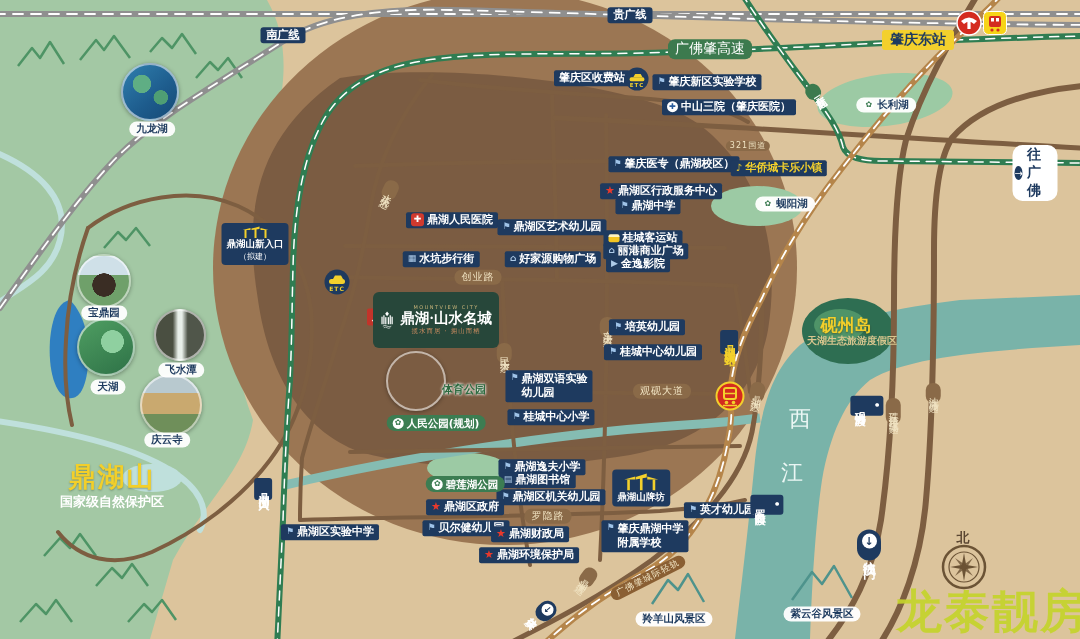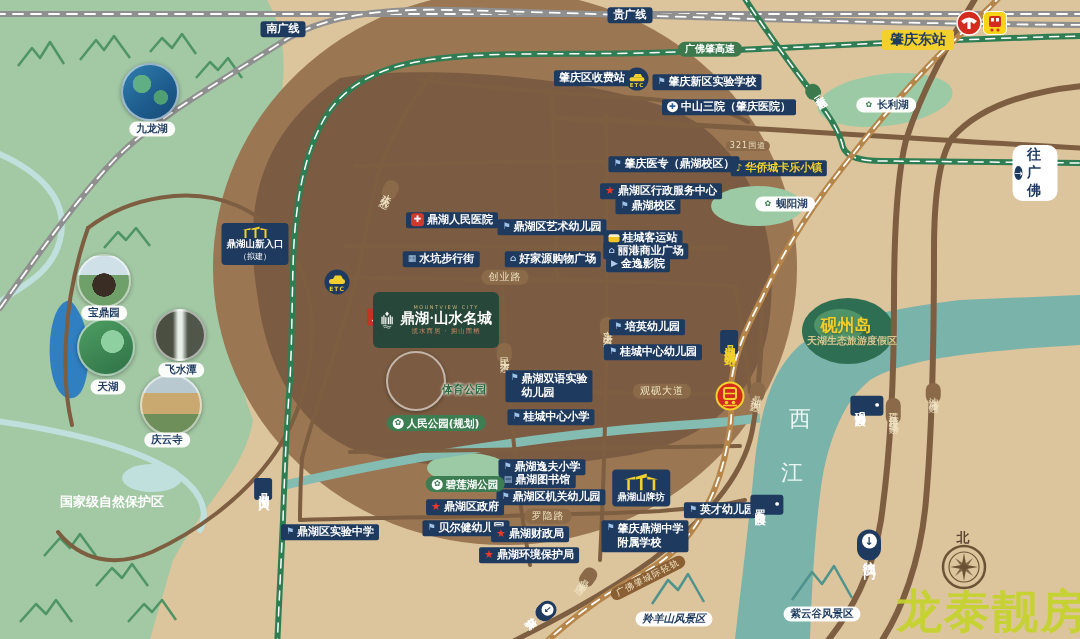--- a/index.html
+++ b/index.html
@@ -13,21 +13,21 @@
   .navyy{background:#1e3a5f;color:#f3d02c;}
   .navyv{background:#1e3a5f;color:#fff;font-size:11px;font-weight:bold;padding:6px 2px;border-radius:3px;
          writing-mode:vertical-rl;letter-spacing:2px;flex-direction:column;}
   .navyvy{color:#f3d02c;}
   .rail{background:#1e3a5f;color:#fff;font-size:11px;font-weight:bold;padding:1px 6px;border-radius:3px;}
   .railbrown{background:#8a5f33;color:#f0e3c2;font-size:9px;padding:1px 6px;border-radius:7px;letter-spacing:1px;}
   .road{background:#8a6a48;color:#f0e3c2;font-size:10px;padding:1px 7px;border-radius:7px;letter-spacing:1px;}
   .roadt{font-size:8px;padding:0 4px;margin-top:16px;}
   .roadv{background:#8a6a48;color:#f0e3c2;font-size:10px;padding:6px 1px;border-radius:7px;
          writing-mode:vertical-rl;letter-spacing:2px;}
-  .groad{background:#3c7a4e;color:#fff;font-size:10px;font-weight:bold;padding:1px 7px;border-radius:7px;}
+  .groad{background:#3c7a4e;color:#fff;font-size:14px;font-weight:normal;padding:1px 7px;border-radius:7px;}
   .groadv{background:#3c7a4e;color:#fff;font-size:10px;font-weight:bold;padding:6px 1px;border-radius:7px;
           writing-mode:vertical-rl;letter-spacing:1px;}
   .red{background:#c2342a;color:#fff;font-size:10.5px;font-weight:bold;padding:2px 5px;border-radius:2px;margin-top:28px;}
   .green{background:#3c7d52;color:#fff;font-size:10.5px;font-weight:bold;padding:1.5px 6px;border-radius:9px;}
   .white{background:rgba(255,255,255,.95);color:#1d3a5e;font-weight:bold;font-size:10.5px;padding:1px 7px;border-radius:9px;}
   .tybig{color:#f3cf2a;font-size:17px;font-weight:900;text-shadow:0 1px 2px rgba(60,40,10,.45);}
   .tgold{color:#d8c68e;font-size:10px;font-weight:bold;}
   .triver{color:rgba(240,250,248,.95);font-size:22px;font-family:"Liberation Serif",serif;}
   .tnorth{color:#5a4632;font-size:13px;font-weight:bold;}
   .tgreen{color:#2e6b40;font-size:11px;font-weight:bold;text-shadow:0 0 3px #fff,0 0 3px #fff;}
@@ -268,55 +268,56 @@
   </div>
   <div id="toMacau">
     <span class="arr">↓</span>
     <span class="tx">往澳门</span>
   </div>
   <div id="toZq">
     <span class="arr">↓</span>
     <span class="tx">往肇庆</span>
   </div>
 
+  <div id="mtTitle">鼎湖山</div>
   <div id="mtSub">国家级自然保护区</div>
 
   <svg class="svgicon" style="left:964px;top:567px;" width="48" height="48" viewBox="0 0 48 48">
     <circle cx="24" cy="24" r="21" fill="none" stroke="#6b5335" stroke-width="2.5"></circle>
     <circle cx="24" cy="24" r="15" fill="none" stroke="#6b5335" stroke-width="1.2"></circle>
     <g fill="#6b5335">
       <polygon points="24,10 26.5,24 24,38 21.5,24"></polygon>
       <polygon points="10,24 24,21.5 38,24 24,26.5"></polygon>
       <polygon points="15,15 24,21 33,33 24,27" opacity="0.8"></polygon>
       <polygon points="33,15 27,24 15,33 21,24" opacity="0.8"></polygon>
     </g>
   </svg>
 
   <div id="wm">龙泰靓房</div>
 
   <div id="gen">
       <div class="lb rail" style="left: 630px; top: 15px;"><span>贵广线</span></div>
-      <div class="lb rail" style="left: 283px; top: 29px;"><span>南广线</span></div>
+      <div class="lb rail" style="left: 283px; top: 35px; text-decoration: underline;"><span>南广线</span></div>
       <div class="lb groad" style="left: 710px; top: 49px;"><span>广佛肇高速</span></div>
       <div class="lb groadv" style="left: 813px; top: 92px; transform: translate(-50%, -50%) rotate(-34deg);"><span>二广高速</span></div>
       <div class="lb road roadt" style="left: 748px; top: 130px;"><span>321国道</span></div>
       <div class="lb navy" style="left: 592px; top: 78px;"><span>肇庆区收费站</span></div>
       <div class="lb navy" style="left: 707px; top: 82px;"><i class="ico i-school">⚑</i><span>肇庆新区实验学校</span></div>
       <div class="lb navy" style="left: 729px; top: 107px;"><i class="ico i-hospital">✚</i><span>中山三院（肇庆医院）</span></div>
       <div class="lb navy" style="left: 674px; top: 164px;"><i class="ico i-school">⚑</i><span>肇庆医专（鼎湖校区）</span></div>
       <div class="lb navy" style="left: 661px; top: 191px;"><i class="ico i-star">★</i><span>鼎湖区行政服务中心</span></div>
-      <div class="lb navy" style="left: 648px; top: 206px;"><i class="ico i-school">⚑</i><span>鼎湖校区</span></div>
+      <div class="lb navy" style="left: 648px; top: 206px;"><i class="ico i-school">⚑</i><span>鼎湖中学</span></div>
       <div class="lb navy" style="left: 452px; top: 220px;"><i class="ico i-redcross">✚</i><span>鼎湖人民医院</span></div>
       <div class="lb navy" style="left: 552px; top: 227px;"><i class="ico i-school">⚑</i><span>鼎湖区艺术幼儿园</span></div>
       <div class="lb navy" style="left: 643px; top: 238px;"><i class="ico i-bus"></i><span>桂城客运站</span></div>
       <div class="lb navy" style="left: 646px; top: 251px;"><i class="ico i-shop">⌂</i><span>丽港商业广场</span></div>
       <div class="lb navy" style="left: 638px; top: 264px;"><i class="ico i-film">▶</i><span>金逸影院</span></div>
       <div class="lb navy" style="left: 441px; top: 259px;"><i class="ico i-walk">▦</i><span>水坑步行街</span></div>
       <div class="lb navy" style="left: 553px; top: 259px;"><i class="ico i-shop">⌂</i><span>好家源购物广场</span></div>
-      <div class="lb road" style="left: 505px; top: 277px;"><span>创业路</span></div>
+      <div class="lb road" style="left: 478px; top: 277px;"><span>创业路</span></div>
       <div class="lb red" style="left: 414px; top: 289px;"><span>广佛肇高速出入口</span></div>
       <div class="lb roadv" style="left: 390px; top: 190px; transform: translate(-50%, -50%) rotate(25deg);"><span>水坑大道</span></div>
       <div class="lb roadv" style="left: 504px; top: 353px;"><span>民乐大道</span></div>
       <div class="lb roadv" style="left: 607px; top: 327px;"><span>东进大道</span></div>
       <div class="lb navy" style="left: 647px; top: 327px;"><i class="ico i-school">⚑</i><span>培英幼儿园</span></div>
       <div class="lb navy" style="left: 653px; top: 352px;"><i class="ico i-school">⚑</i><span>桂城中心幼儿园</span></div>
       <div class="lb navyv navyvy" style="left: 729px; top: 342px;"><span>鼎湖山城轨站</span></div>
       <div class="lb roadv" style="left: 757px; top: 392px; transform: translate(-50%, -50%) rotate(10deg);"><span>鼎湖大道</span></div>
       <div class="lb road" style="left: 662px; top: 391px;"><span>观砚大道</span></div>
       <div class="lb tybig" style="left: 846px; top: 326px;"><span>砚州岛</span></div>
@@ -340,21 +341,21 @@
       <div class="lb navy" style="left: 529px; top: 555px;"><i class="ico i-star">★</i><span>鼎湖环境保护局</span></div>
       <div class="lb road" style="left: 548px; top: 516px;"><span>罗隐路</span></div>
       <div class="lb navy2" style="left: 645px; top: 536px;"><i class="ico i-school">⚑</i><span>肇庆鼎湖中学
 附属学校</span></div>
       <div class="lb navy" style="left: 722px; top: 510px;"><i class="ico i-school">⚑</i><span>英才幼儿园</span></div>
       <div class="lb navyv" style="left: 767px; top: 505px;"><i class="ico i-dot">•</i><span>罗隐渡口</span></div>
       <div class="lb white" style="left: 886px; top: 105px;"><i class="ico i-leaf">✿</i><span>长利湖</span></div>
       <div class="lb white" style="left: 785px; top: 204px;"><i class="ico i-leaf">✿</i><span>蚬阳湖</span></div>
       <div class="lb navy navyy" style="left: 779px; top: 168px;"><i class="ico i-music">♪</i><span>华侨城卡乐小镇</span></div>
       <div class="lb white" style="left: 822px; top: 614px;"><span>紫云谷风景区</span></div>
-      <div class="lb white" style="left: 674px; top: 619px; font-style: italic;"><span>羚羊山风景区</span></div>
+      <div class="lb white" style="left: 674px; top: 619px;"><span>羚羊山风景区</span></div>
       <div class="lb railbrown" style="left: 648px; top: 578px; transform: translate(-50%, -50%) rotate(-27deg);"><span>广佛肇城际轻轨</span></div>
       <div class="lb roadv" style="left: 588px; top: 577px; transform: translate(-50%, -50%) rotate(35deg);"><span>鼎湖大道</span></div>
       <div class="lb navy" style="left: 330px; top: 532px;"><i class="ico i-school">⚑</i><span>鼎湖区实验中学</span></div>
       <div class="lb navyv" style="left: 263px; top: 489px;"><span>鼎湖山入口</span></div>
       <div class="lb tnorth" style="left: 963px; top: 538px;"><span>北</span></div>
       <div class="ph ph-jiulonghu" style="left: 150px; top: 92px; width: 54px; height: 54px;"></div>
       <div class="lb phlabel white" style="left: 152px; top: 129px;">九龙湖</div>
       <div class="ph ph-baodingyuan" style="left: 104px; top: 281px; width: 50px; height: 50px;"></div>
       <div class="lb phlabel white" style="left: 104px; top: 313px;">宝鼎园</div>
       <div class="ph ph-tianhu" style="left: 106px; top: 347px; width: 54px; height: 54px;"></div>

